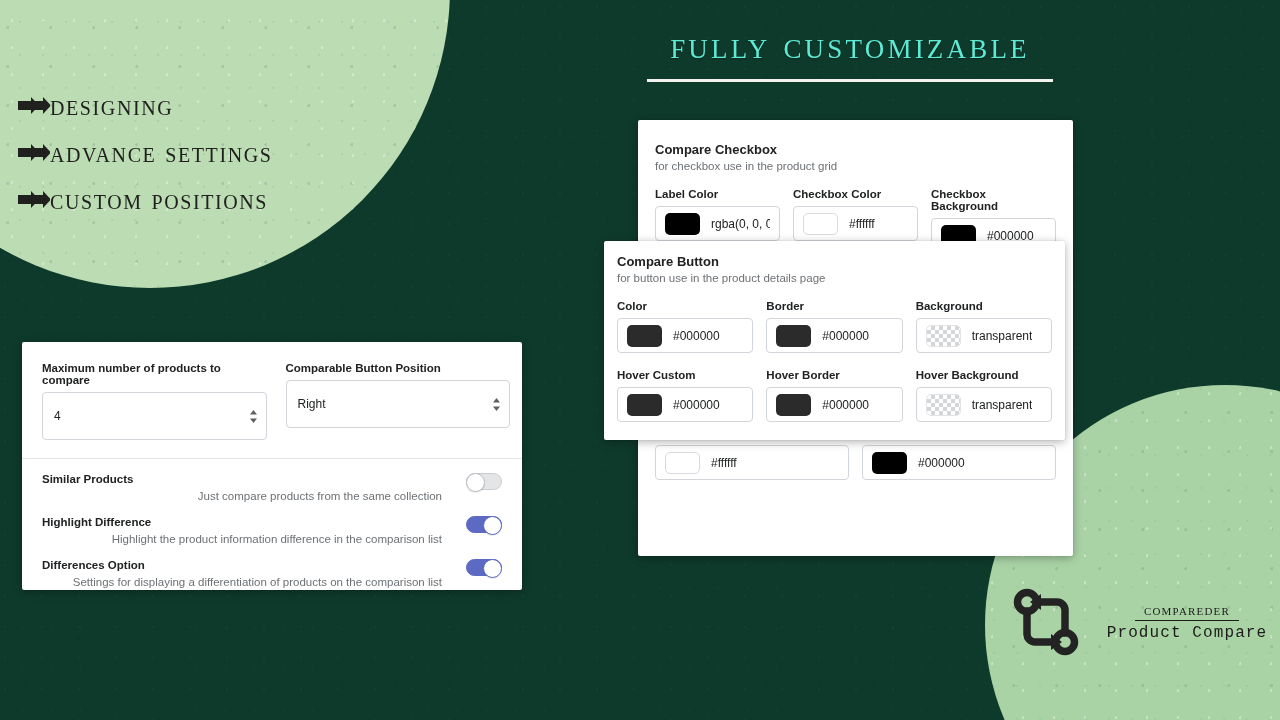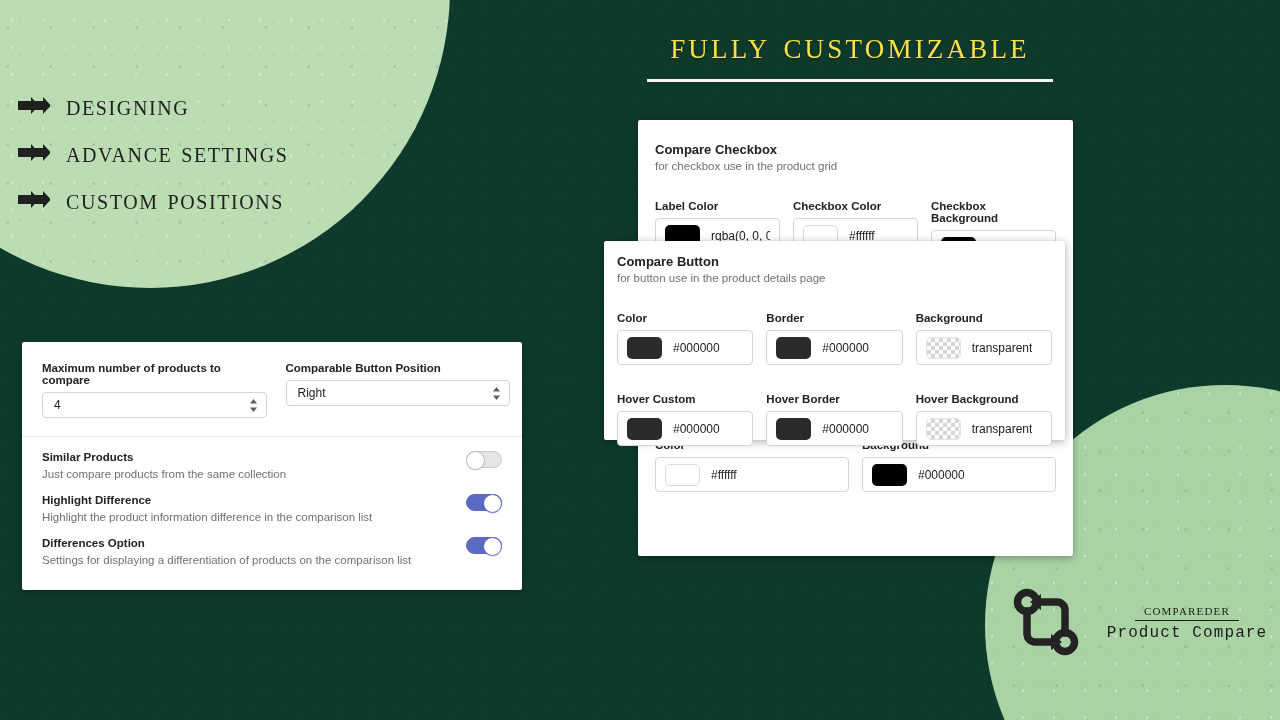--- a/index.html
+++ b/index.html
@@ -49,21 +49,21 @@
   
   #headline {
     position: absolute;
     left: 610px; top: 22px;
     width: 480px;
     text-align: center;
     z-index: 6;
   }
   #headline .title {
     font-family: "Liberation Serif", serif;
-    color: #fde047;
+    color: #5eead4;
     font-size: 39px;
     letter-spacing: 3.2px;
     font-variant: small-caps;
     text-transform: lowercase;
     white-space: nowrap;
     text-shadow: 0 1px 2px rgba(0,0,0,0.35);
   }
   #headline .rule {
     margin: 12px auto 0;
     width: 406px; height: 3px;
@@ -72,21 +72,20 @@
 
   
   #bullets {
     position: absolute;
     left: 18px; top: 82px;
     z-index: 6;
   }
   .bullet {
     display: flex;
     align-items: center;
-    gap: 16px;
     height: 47px;
   }
   .bullet .arrow { flex: 0 0 auto; line-height: 0; }
   .bullet .btext {
     font-family: "Liberation Serif", serif;
     font-size: 29px;
     color: #20211e;
     font-variant: small-caps;
     text-transform: lowercase;
     letter-spacing: 1.6px;
@@ -109,37 +108,37 @@
   }
   .pg-top { padding: 20px 12px 18px 20px; display: flex; gap: 19px; }
   .pg-field { flex: 1 1 0; min-width: 0; }
   .field-label {
     font-size: 11.5px;
     font-weight: bold;
     color: #202223;
     margin-bottom: 6px;
   }
   .select-box {
-    height: 26px;
+    height: 48px;
     border: 1px solid #d2d5d9;
     border-radius: 4px;
     background: #fff;
     display: flex;
     align-items: center;
     padding: 0 8px 0 11px;
     font-size: 12px;
     color: #202223;
     justify-content: space-between;
   }
   .stepper { display: flex; flex-direction: column; gap: 2px; line-height: 0; }
   .divider { height: 1px; background: #e3e5e7; margin: 0; }
   .toggle-rows { padding: 14px 20px 0 20px; }
   .trow { margin-bottom: 14px; position: relative; padding-right: 60px; }
   .trow-title { font-size: 11.5px; font-weight: bold; color: #202223; margin-bottom: 5px; }
-  .trow-sub { font-size: 11.5px; color: #6d7175; }
+  .trow-sub { font-size: 11.5px; color: #6d7175; text-align: right; }
   .switch {
     position: absolute; right: 0; top: 0;
     width: 36px; height: 17px;
     border-radius: 9px;
     background: #e4e5e7;
     border: 1px solid #c9cccf;
   }
   .switch.on { background: #5c6ac4; border-color: #5c6ac4; }
   .switch .knob {
     position: absolute; top: -1px; left: -1px;
@@ -160,21 +159,21 @@
   }
   #panel-button {
     left: 604px; top: 241px;
     width: 461px; height: 199px;
     z-index: 4;
     padding: 13px 13px 0 13px;
   }
   .sec-title { font-size: 13px; font-weight: bold; color: #202223; }
   .sec-sub { font-size: 11.5px; color: #6d7175; margin-top: 3px; }
 
-  .grid3 { display: flex; gap: 13px; margin-top: 28px; }
+  .grid3 { display: flex; gap: 13px; margin-top: 16px; }
   .grid2 { display: flex; gap: 13px; margin-top: 16px; }
   .cell3 { flex: 1 1 0; min-width: 0; }
   .cell2 { flex: 1 1 0; min-width: 0; }
   .color-input {
     height: 35px;
     border: 1px solid #d2d5d9;
     border-radius: 4px;
     background: #fff;
     display: flex;
     align-items: center;

